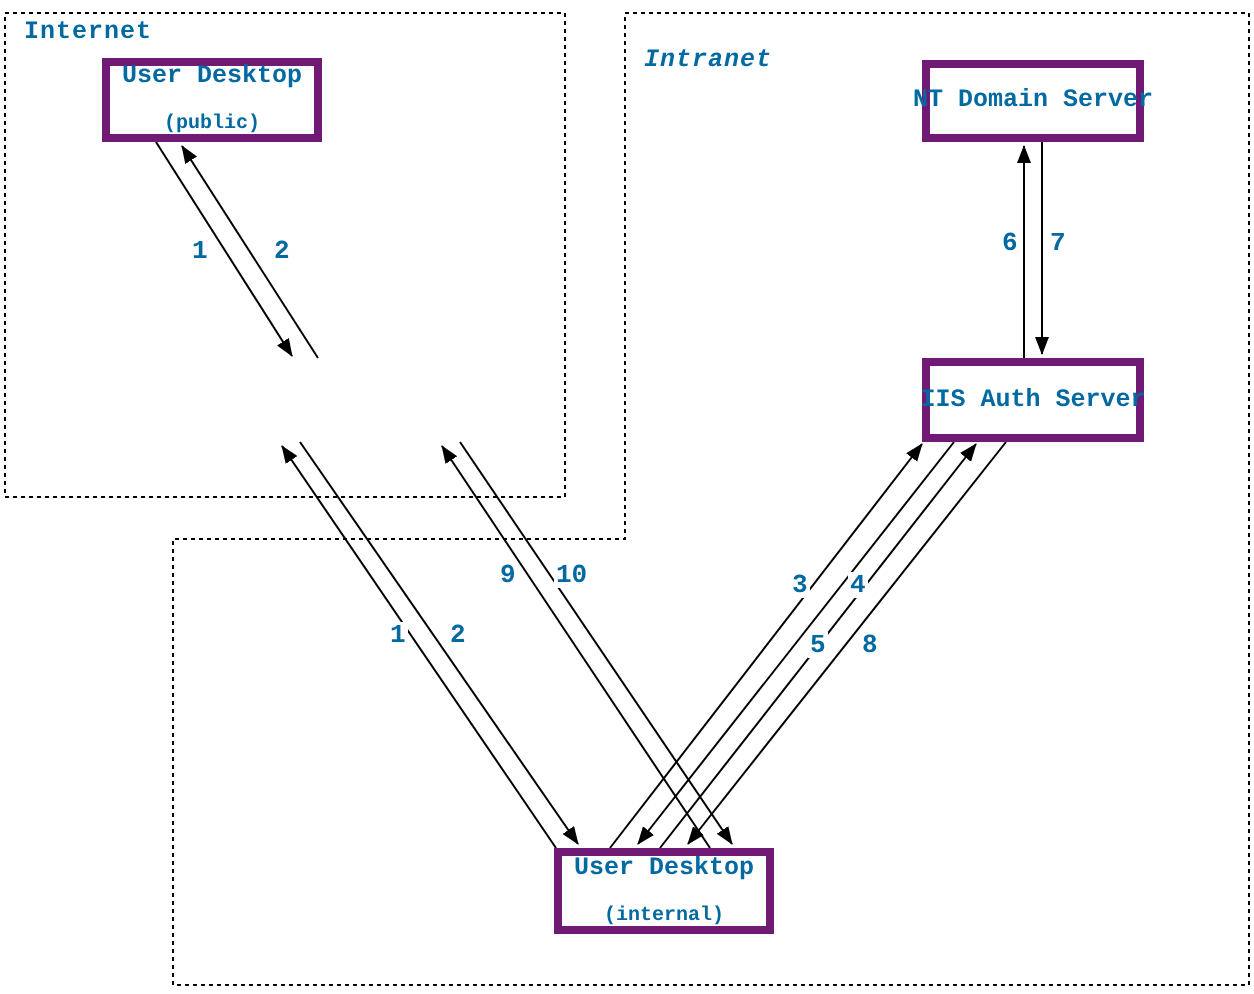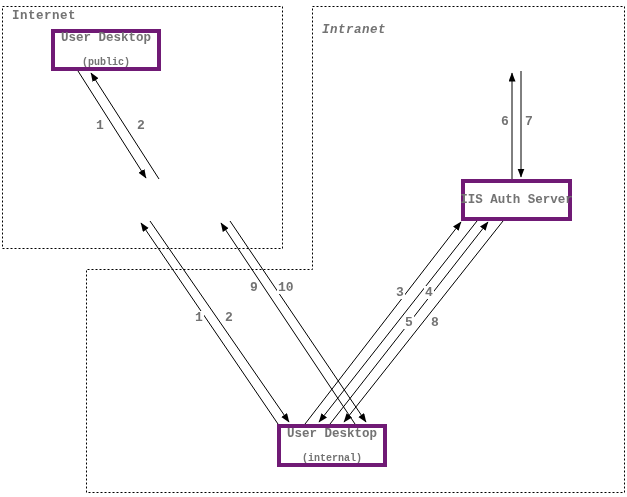--- a/index.html
+++ b/index.html
@@ -1,18 +1,18 @@
 <!DOCTYPE html>
 <html><head>
 <meta charset="utf-8">
 <style>
   html,body { margin:0; padding:0; background:#ffffff; }
   .canvas {
     position:relative; width:627px; height:497px; background:#ffffff;
-    font-family:"Liberation Mono","DejaVu Sans Mono",monospace; color:#737373;
+    font-family:"Liberation Mono","DejaVu Sans Mono",monospace; color:#0369a1;
     overflow:hidden;
   }
   svg.layer { position:absolute; left:0; top:0; width:627px; height:497px; }
   .zone-label {
     position:absolute; font-weight:bold; font-size:12.5px; letter-spacing:0.5px;
     white-space:nowrap;
   }
   .node {
     position:absolute; box-sizing:border-box; border:4px solid #701a75;
     background:#ffffff; display:flex; flex-direction:column;
@@ -64,20 +64,23 @@
   </svg>
 
   <div class="zone-label" style="left:12px; top:9px;">Internet</div>
   <div class="zone-label" style="left:322px; top:23px;font-style:italic;">Intranet</div>
 
   <div class="node" style="left:51px; top:29px; width:110px; height:42px;">
     <div class="node-title">User Desktop</div>
     <div class="node-sub">(public)</div>
   </div>
 
+  <div class="node" style="left:461px; top:30px; width:111px; height:41px;">
+    <div class="node-title">NT Domain Server</div>
+  </div>
 
 
   <div class="node" style="left:461px; top:179px; width:111px; height:42px;">
     <div class="node-title">IIS Auth Server</div>
   </div>
 
   <div class="node" style="left:277px; top:424px; width:110px; height:43px;">
     <div class="node-title">User Desktop</div>
     <div class="node-sub">(internal)</div>
   </div>

